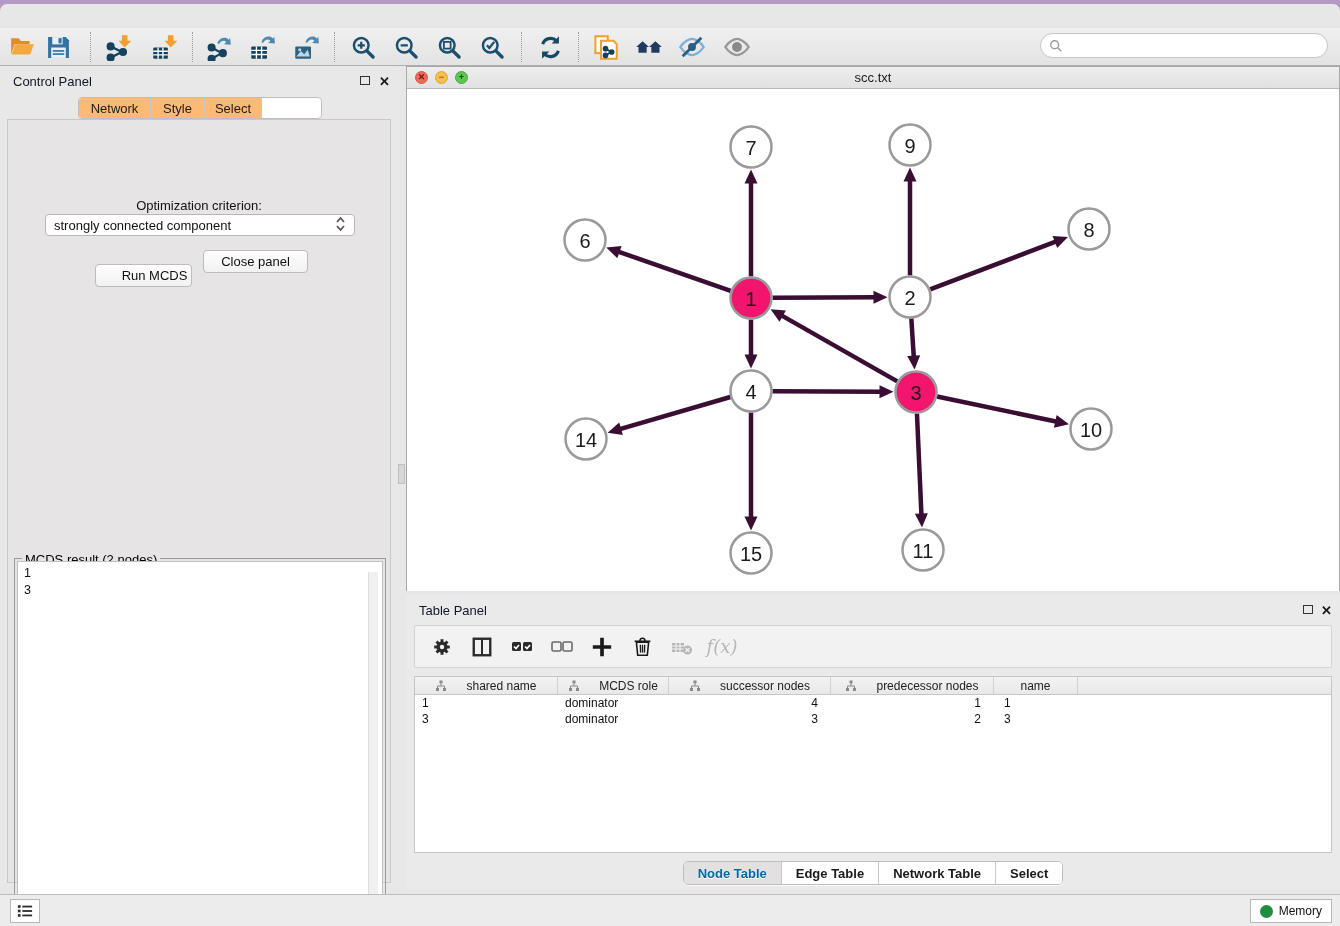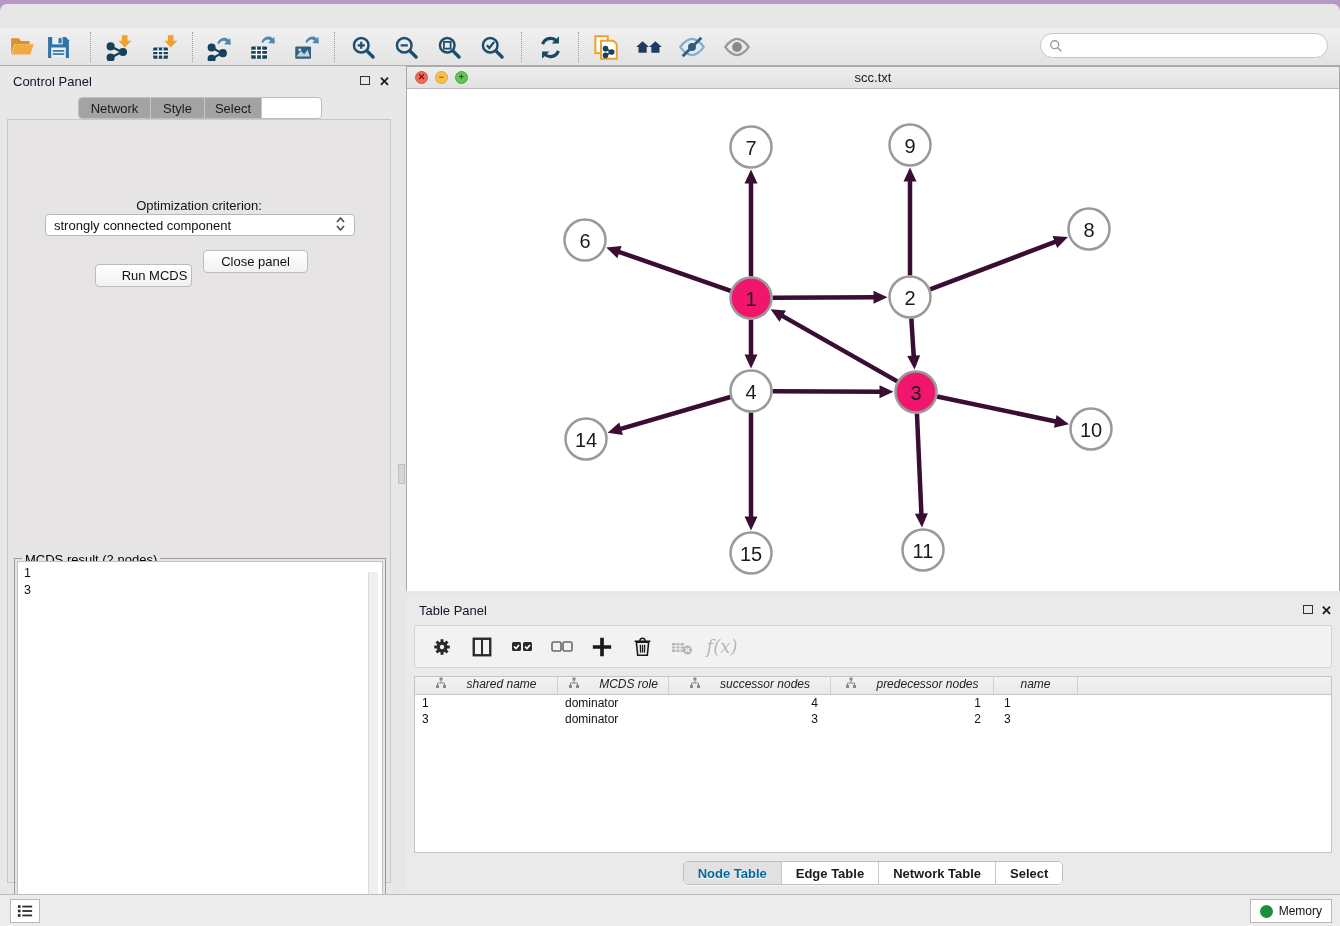--- a/index.html
+++ b/index.html
@@ -34,21 +34,21 @@
   .control-panel { position:absolute; left:0; top:62px; width:398px; height:820px;
                    background:#E9E8E9; }
   .panel-header { position:absolute; left:0; top:0; width:100%; height:30px; }
   .panel-header .ph-title { position:absolute; left:13px; top:8px; font-size:13px; color:#0f172a; }
   .ph-float { position:absolute; width:10px; height:9px; border:1.5px solid #333; top:10px; }
   .ph-close { position:absolute; top:8px; font-size:13px; font-weight:bold; color:#1A1A1A; }
 
   .cp-tabs { position:absolute; left:78px; top:31px; height:22px; display:flex;
              border:1px solid #C0BEBF; border-radius:4px; overflow:hidden; background:#fff; }
   .cp-tab { height:100%; display:flex; align-items:center; justify-content:center;
-            font-size:13px; color:#1A1A1A; background:#a3a3a3; border-right:1px solid #C9C7C8; cursor:default; }
+            font-size:13px; color:#1A1A1A; background:#fdba74; border-right:1px solid #C9C7C8; cursor:default; }
   .cp-tab:last-child { border-right:none;margin-top:36px; }
   .cp-tab.selected { background:#E2E0E1; color:#C4C2C3; text-shadow:0 1px 0 #fff; }
 
   .cp-content { position:absolute; left:7px; top:53px; width:384px; height:764px;
                 background:#E6E4E5; border:1px solid #C9C7C8; }
 
   .opt-label { position:absolute; left:0; width:100%; top:78px; text-align:center;
                font-size:13px; color:#111; }
   .criterion-select { position:absolute; left:37px; top:94px; width:310px; height:22px;
                       background:#fff; border:1px solid #B9B7B8; border-radius:4px;
@@ -96,22 +96,22 @@
   .tp-toolbar { position:absolute; left:8px; top:30px; width:918px; height:43px;
                 background:#F3F2F3; border:1px solid #D4D2D3; border-radius:2px;
                 display:flex; align-items:center; gap:14px; padding-left:14px; }
   .tp-icon { width:26px; height:26px; display:flex; align-items:center; justify-content:center; }
   .fx { font-family:"DejaVu Serif", serif; font-style:italic; font-size:18px; color:#B7B5B6; }
 
   .data-table { position:absolute; left:8px; top:81px; width:918px; height:177px;
                 background:#fff; border:1px solid #C6C4C5; }
   .dt-header { display:flex; height:18px; background:linear-gradient(#F4F3F4,#E9E8E9);
                border-bottom:1px solid #C8C6C7; }
-  .dt-hcell { display:flex; justify-content:center; gap:19px;
-              font-size:12px; color:#222; border-right:1px solid #D2D0D1; height:100%;font-style:italic; }
+  .dt-hcell { display:flex; align-items:center; justify-content:center; gap:19px;
+              font-size:12px; color:#222; border-right:1px solid #D2D0D1; height:100%; }
   .dt-row { display:flex; height:16px; }
   .dt-cell { font-size:12px; color:#111; line-height:16px; white-space:nowrap; overflow:hidden; }
   .al { padding-left:7px; text-align:left; }
   .ar { padding-right:13px; text-align:right; }
 
   .tp-tabs { position:absolute; left:0; right:0; top:266px; display:flex; justify-content:center; }
   .tp-tabgroup { display:flex; height:24px; border:1px solid #BFBDBE; border-radius:5px;
                  overflow:hidden; background:#fff; box-shadow:0 1px 0 rgba(255,255,255,.7); }
   .tp-tab { display:flex; align-items:center; justify-content:center; padding:0 14px;
             font-size:13px; font-weight:bold; color:#1A1A1A; background:#fff;

